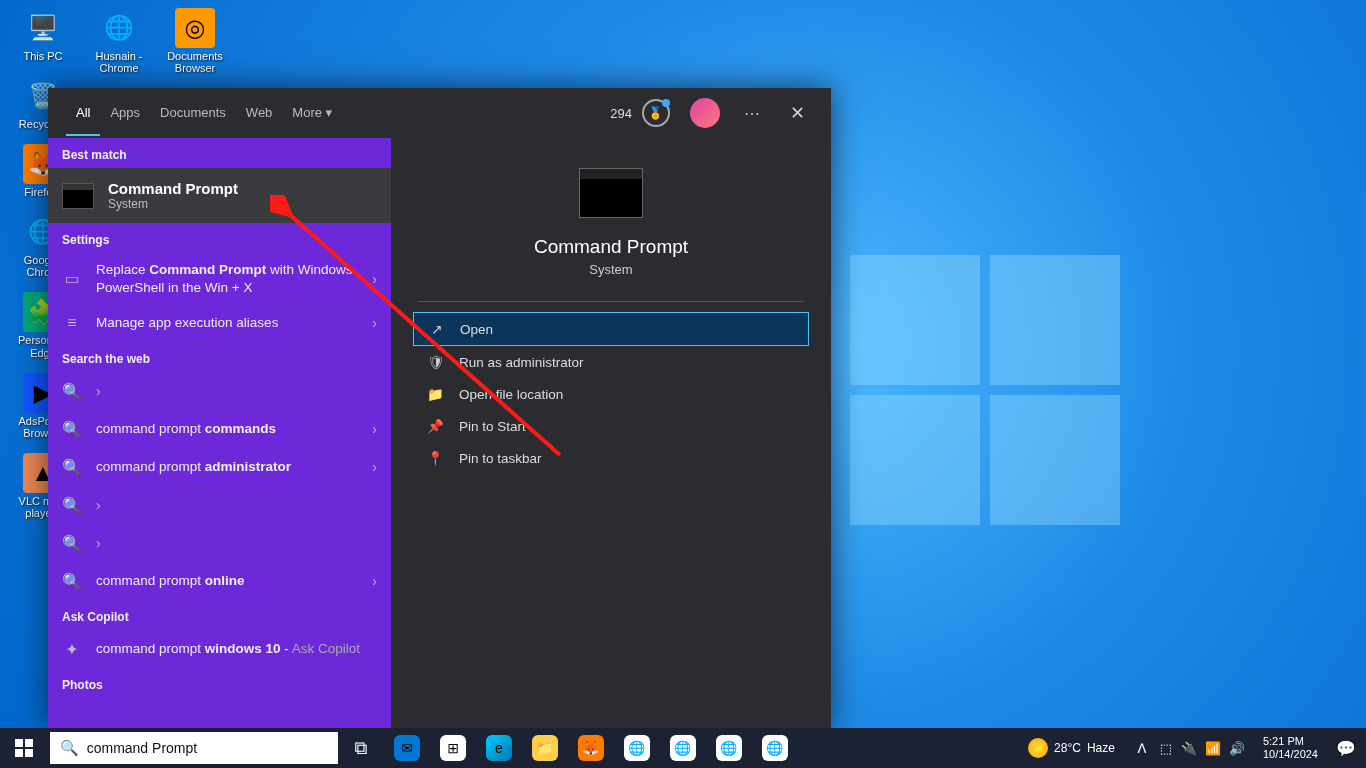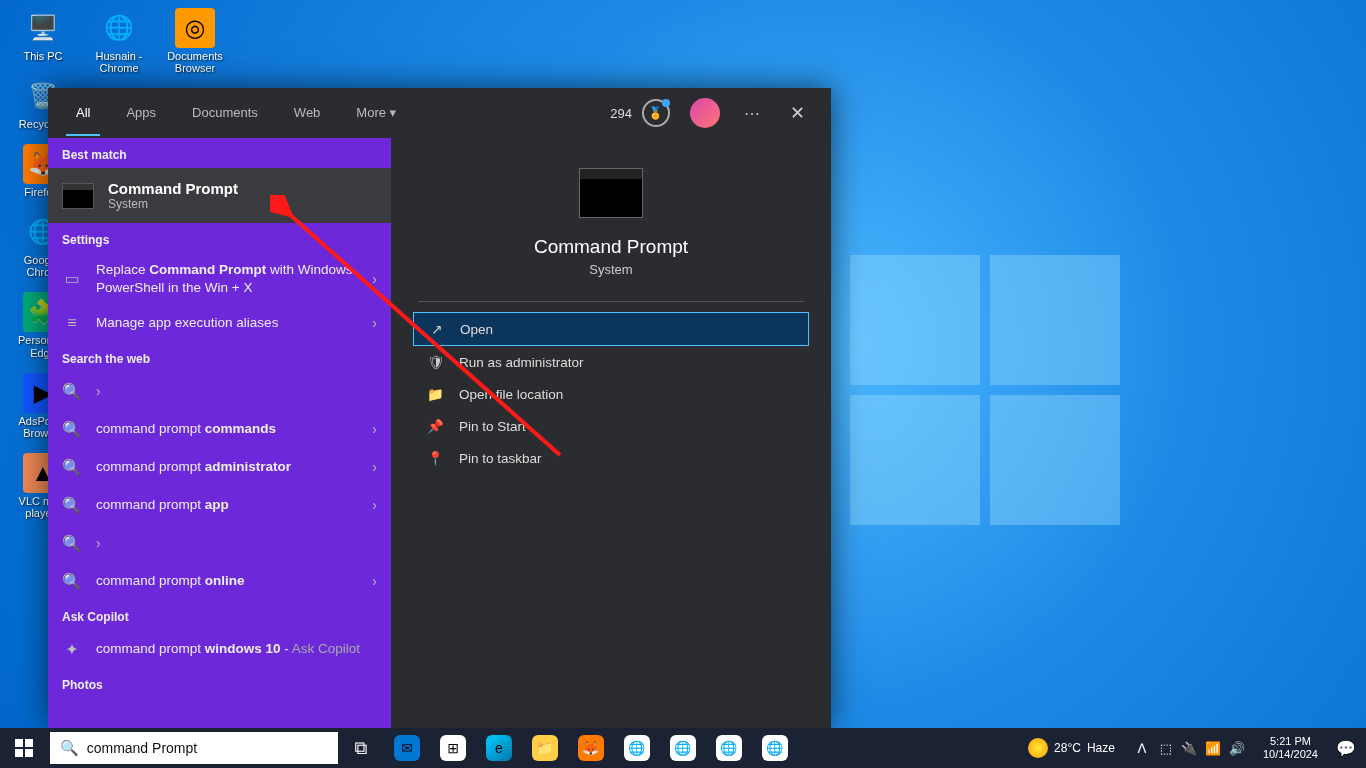--- a/index.html
+++ b/index.html
@@ -91,21 +91,21 @@
   .searchbox .sicon { color:#555; font-size:15px;}
   .searchbox input { border:none; outline:none; font-size:14px; flex:1; background:transparent; color:#111;}
   .tb-btn { width:46px; height:40px; display:flex; align-items:center; justify-content:center; cursor:pointer; color:#fff; font-size:18px;}
   .tb-app { width:46px; height:40px; display:flex; align-items:center; justify-content:center; cursor:pointer; position:relative;}
   .tb-app .dot { width:26px; height:26px; border-radius:6px; display:flex;align-items:center;justify-content:center;font-size:14px;}
   .tb-spacer { flex:1; }
   .tb-weather { display:flex; align-items:center; gap:6px; color:#fff; font-size:12px; padding:0 10px; cursor:pointer;}
   .tb-weather .sun{ width:20px;height:20px;background:radial-gradient(circle,#ffeb3b,#ff9800);border-radius:50%;}
   .tb-tray { display:flex; align-items:center; gap:2px; color:#fff; padding:0 6px;}
   .tb-tray .ti { width:22px; text-align:center; font-size:13px; cursor:pointer;}
-  .tb-clock { color:#fff; font-size:11px; text-align:center; padding:0 8px; line-height:1.2; cursor:pointer;}
+  .tb-clock { color:#fff; font-size:11px; text-align:left; padding:0 8px; line-height:1.2; cursor:pointer;}
   .tb-notif { width:40px; text-align:center; color:#fff; cursor:pointer;}
 </style>
 </head>
 <body>
 
 <div class="desktop">
 
   <div class="win-logo-bg">
     <div></div>
       <div></div>
@@ -151,21 +151,21 @@
     </div>
   <div class="desktop-icons-col3" id="dcol3">
       <div class="desktop-icon">
         <div class="ico" style="background:#f90">◎</div>
         <div class="lbl">Documents Browser</div>
       </div>
     </div>
 
   <div class="search-panel">
     <div class="sp-header">
-      <div id="sp-tabs" style="display:flex;gap:16px;align-items:center;">
+      <div id="sp-tabs" style="display:flex;gap:0;align-items:center;">
           <div class="sp-tab active">All</div>
           <div class="sp-tab">Apps</div>
           <div class="sp-tab">Documents</div>
           <div class="sp-tab">Web</div>
           <div class="sp-tab">More ▾</div>
         </div>
       <div class="spacer"></div>
       <span class="sp-count">294</span>
       <div class="sp-badge">
           <span style="color:#aaa;font-size:12px;">🏅</span>
@@ -208,21 +208,20 @@
               <div class="ltext">command prompt <b>commands</b></div>
               <div class="chev">›</div>
             </div>
             <div class="list-row">
               <div class="licon">🔍</div>
               <div class="ltext">command prompt <b>administrator</b></div>
               <div class="chev">›</div>
             </div>
             <div class="list-row">
               <div class="licon">🔍</div>
-              <div class="ltext">command prompt <b>app</b></div>
               <div class="chev">›</div>
             </div>
             <div class="list-row">
               <div class="licon">🔍</div>
               <div class="chev">›</div>
             </div>
             <div class="list-row">
               <div class="licon">🔍</div>
               <div class="ltext">command prompt <b>online</b></div>
               <div class="chev">›</div>

